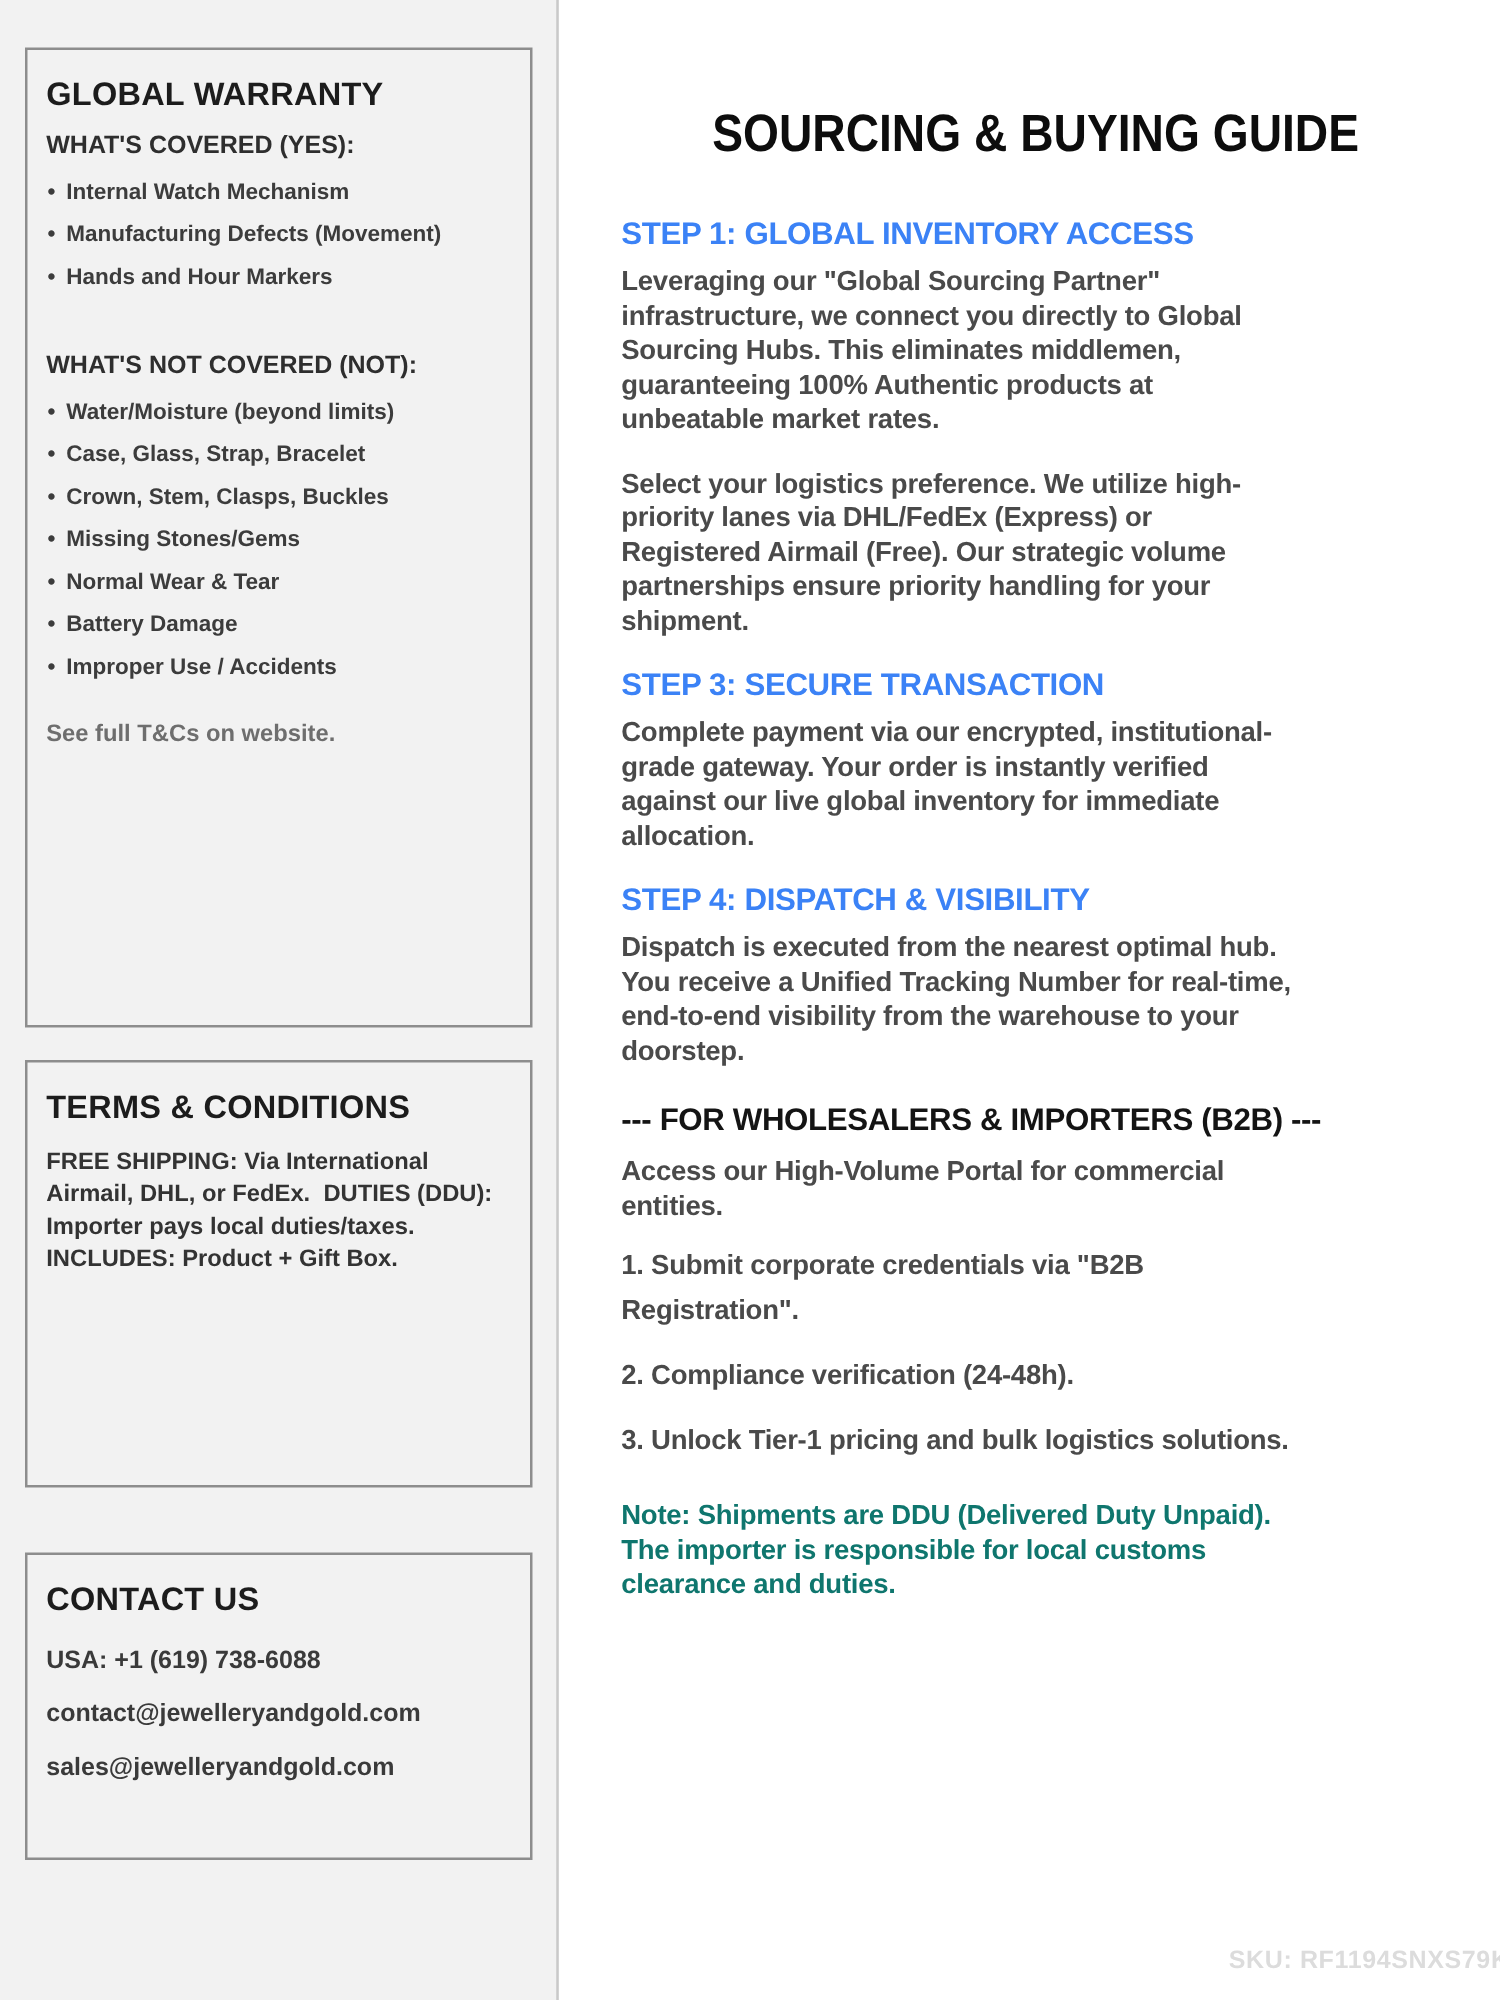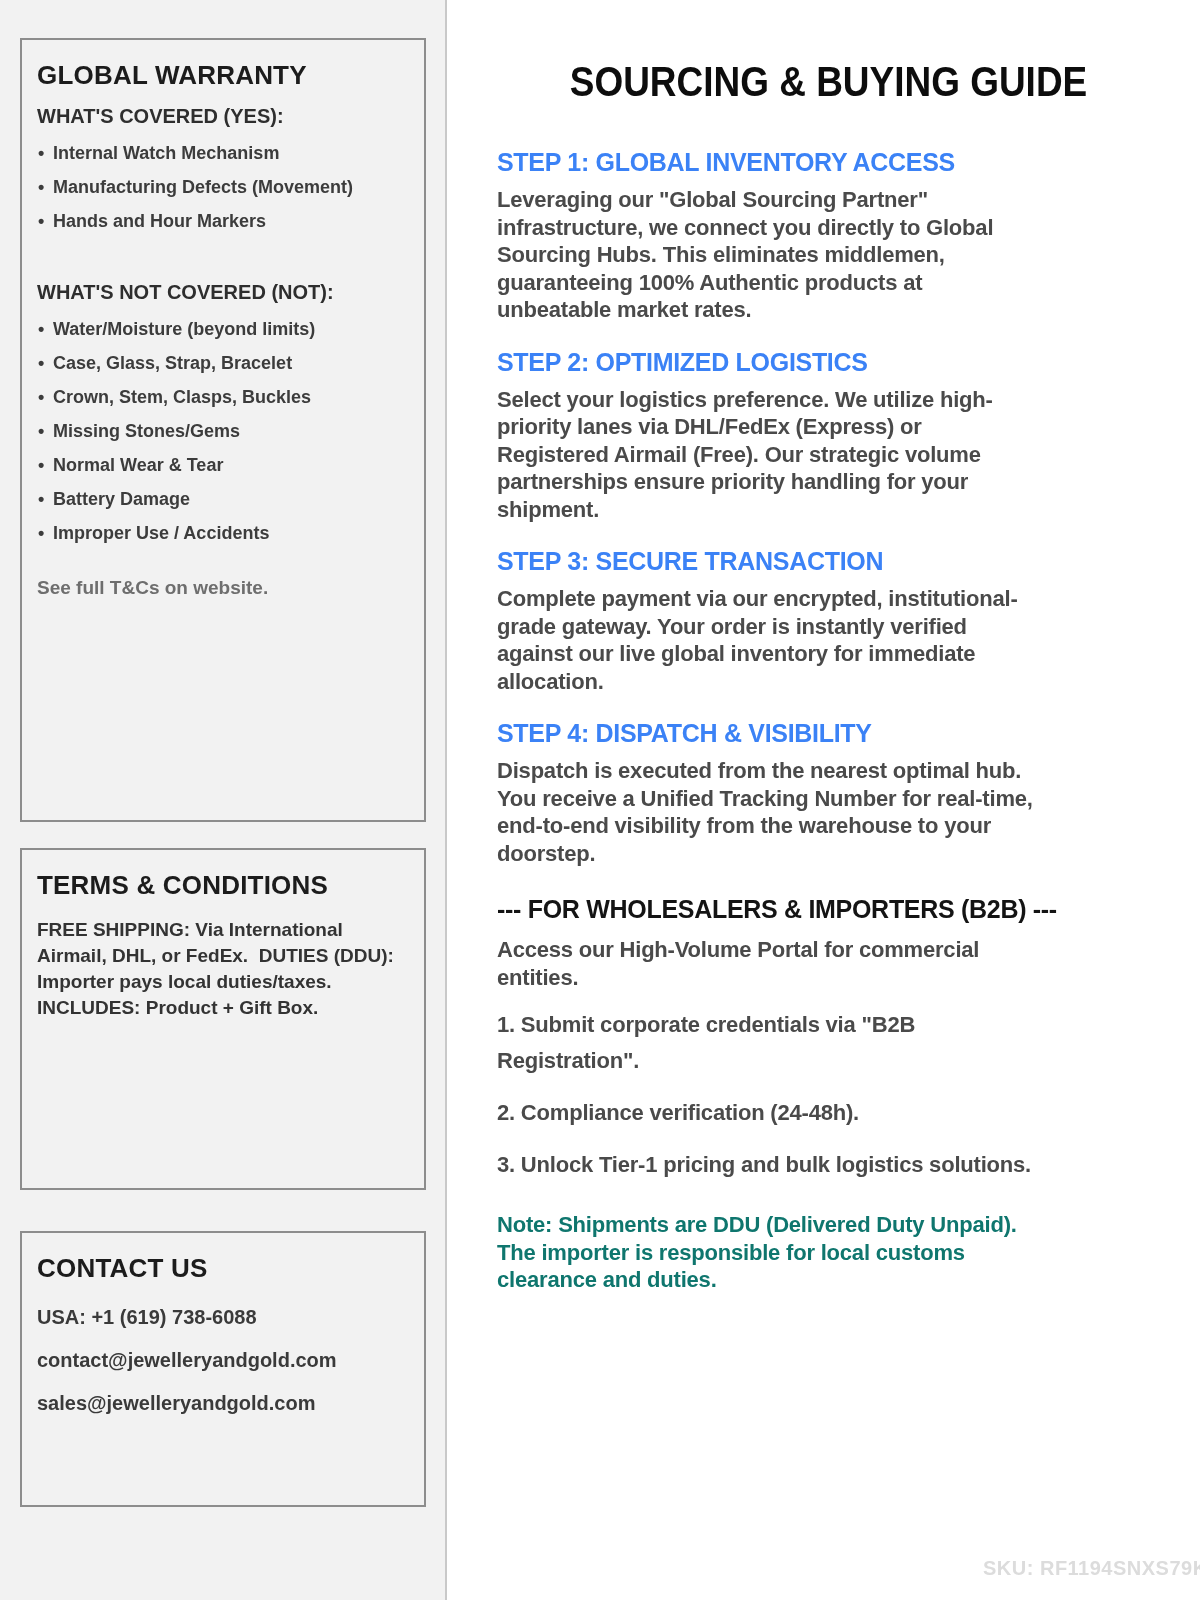--- a/index.html
+++ b/index.html
@@ -23,21 +23,21 @@
     border-right: 2px solid #c9c9c9;
     padding: 38px 19px 0 20px;
   }
   .card {
     border: 2px solid #8d8d8d;
     padding: 20px 15px 20px 15px;
     background: #f2f2f2;
   }
   .card-warranty { height: 784px; }
   .card-terms    { height: 342px; margin-top: 26px; }
-  .card-contact  { height: 276px; margin-top: 41px; }
+  .card-contact  { height: 246px; margin-top: 52px; }
 
   .card h2 {
     font-size: 26px;
     font-weight: bold;
     color: #1c1c1c;
     letter-spacing: 0.2px;
     margin-bottom: 14px;
   }
   .sub-heading {
     font-size: 20px;
@@ -83,21 +83,21 @@
     margin-top: 20px;
   }
   .card-contact h2 { margin-bottom: 22px; }
 
   
   .main {
     position: absolute;
     left: 449px; top: 0;
     width: 751px; height: 1600px;
     background: #ffffff;
-    padding: 58px 40px 0 48px;
+    padding: 83px 40px 0 48px;
   }
   .main-title {
     font-size: 42px;
     font-weight: bold;
     color: #0d0d0d;
     text-align: center;
     transform: scaleX(0.88);
     transform-origin: 50% 50%;
     white-space: nowrap;
     margin-bottom: 42px;
@@ -210,21 +210,20 @@
   <main class="main">
 
     <h1 class="main-title">SOURCING &amp; BUYING GUIDE</h1>
 
     <section class="step">
       <div class="step-heading">STEP 1: GLOBAL INVENTORY ACCESS</div>
       <p class="step-body">Leveraging our "Global Sourcing Partner" infrastructure, we connect you directly to Global Sourcing Hubs. This eliminates middlemen, guaranteeing 100% Authentic products at unbeatable market rates.</p>
     </section>
 
     <section class="step">
-      <div class="step-heading">STEP 2: OPTIMIZED LOGISTICS</div>
       <p class="step-body">Select your logistics preference. We utilize high-priority lanes via DHL/FedEx (Express) or Registered Airmail (Free). Our strategic volume partnerships ensure priority handling for your shipment.</p>
     </section>
 
     <section class="step">
       <div class="step-heading">STEP 3: SECURE TRANSACTION</div>
       <p class="step-body">Complete payment via our encrypted, institutional-grade gateway. Your order is instantly verified against our live global inventory for immediate allocation.</p>
     </section>
 
     <section class="step">
       <div class="step-heading">STEP 4: DISPATCH &amp; VISIBILITY</div>

